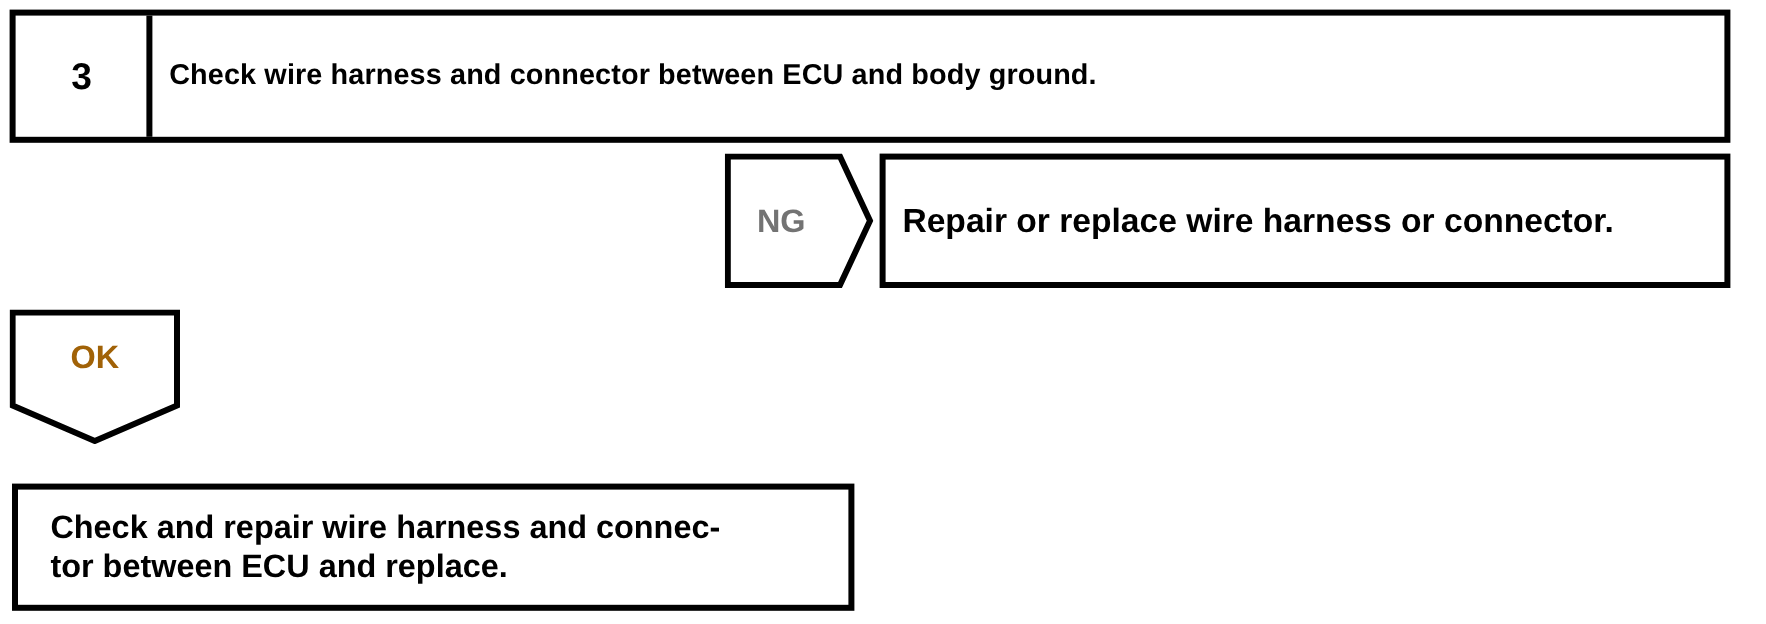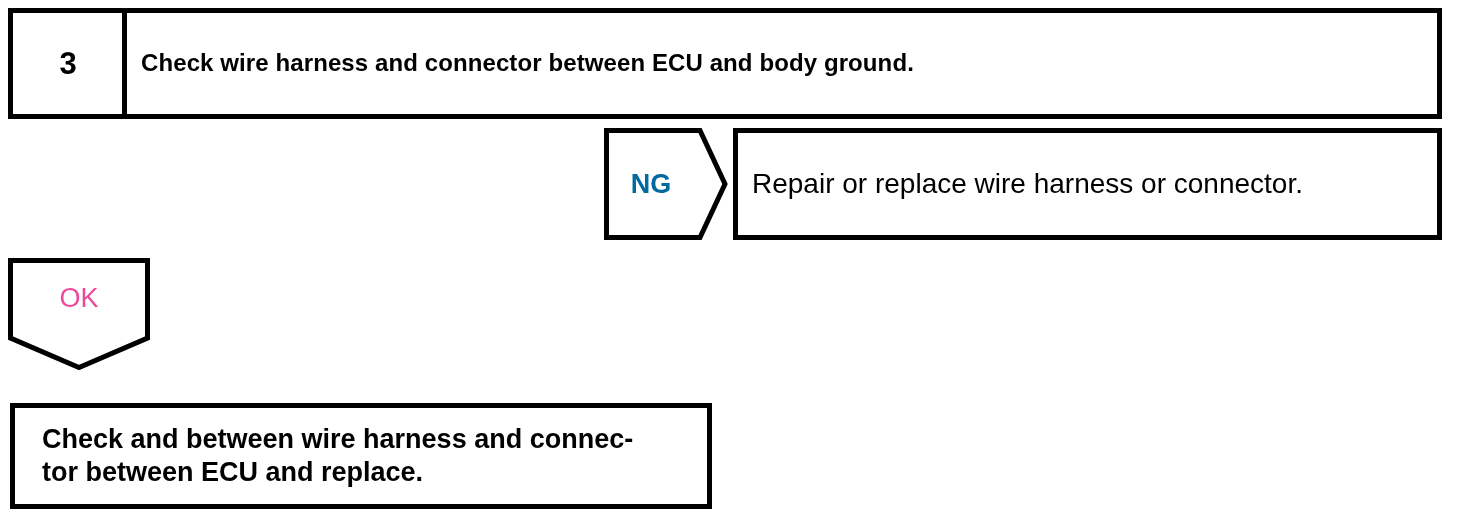--- a/index.html
+++ b/index.html
@@ -90,36 +90,36 @@
     position: absolute;
     left: 0;
     top: 0;
     width: 94px;
     height: 112px;
     display: flex;
     align-items: center;
     justify-content: center;
     font-size: 27px;
     font-weight: bold;
-    color: #0369a1;
+    color: #737373;
   }
 
   
   #repair-box {
     left: 733px;
     top: 128px;
     width: 709px;
     height: 112px;
     display: flex;
     align-items: center;
   }
   #repair-box .txt {
     padding-left: 14px;
     font-size: 28px;
-    font-weight: normal;
+    font-weight: bold;
     color: #000000;
     line-height: 1.1;
   }
 
   
   #ok-arrow {
     position: absolute;
     left: 8px;
     top: 258px;
     width: 142px;
@@ -134,22 +134,22 @@
   #ok-label {
     position: absolute;
     left: 0;
     top: 0;
     width: 142px;
     height: 80px;
     display: flex;
     align-items: center;
     justify-content: center;
     font-size: 27px;
-    font-weight: normal;
-    color: #ec4899;
+    font-weight: bold;
+    color: #a16207;
   }
 
   
   #result-box {
     left: 10px;
     top: 403px;
     width: 702px;
     height: 106px;
     display: flex;
     align-items: center;
@@ -194,18 +194,18 @@
 
   <div id="ok-arrow">
     <svg width="142" height="112" viewBox="0 0 142 112">
       <polygon points="2.5,2.5 139.5,2.5 139.5,80 71,109.5 2.5,80" fill="#ffffff" stroke="#000000" stroke-width="5" stroke-linejoin="miter"></polygon>
     </svg>
     <div id="ok-label">OK</div>
   </div>
 
   <div class="box" id="result-box">
     <span class="lines">
-      <span class="line">Check and between wire harness and connec-</span>
+      <span class="line">Check and repair wire harness and connec-</span>
       <span class="line">tor between ECU and replace.</span>
     </span>
   </div>
 
 </div>
 
 </body></html>

